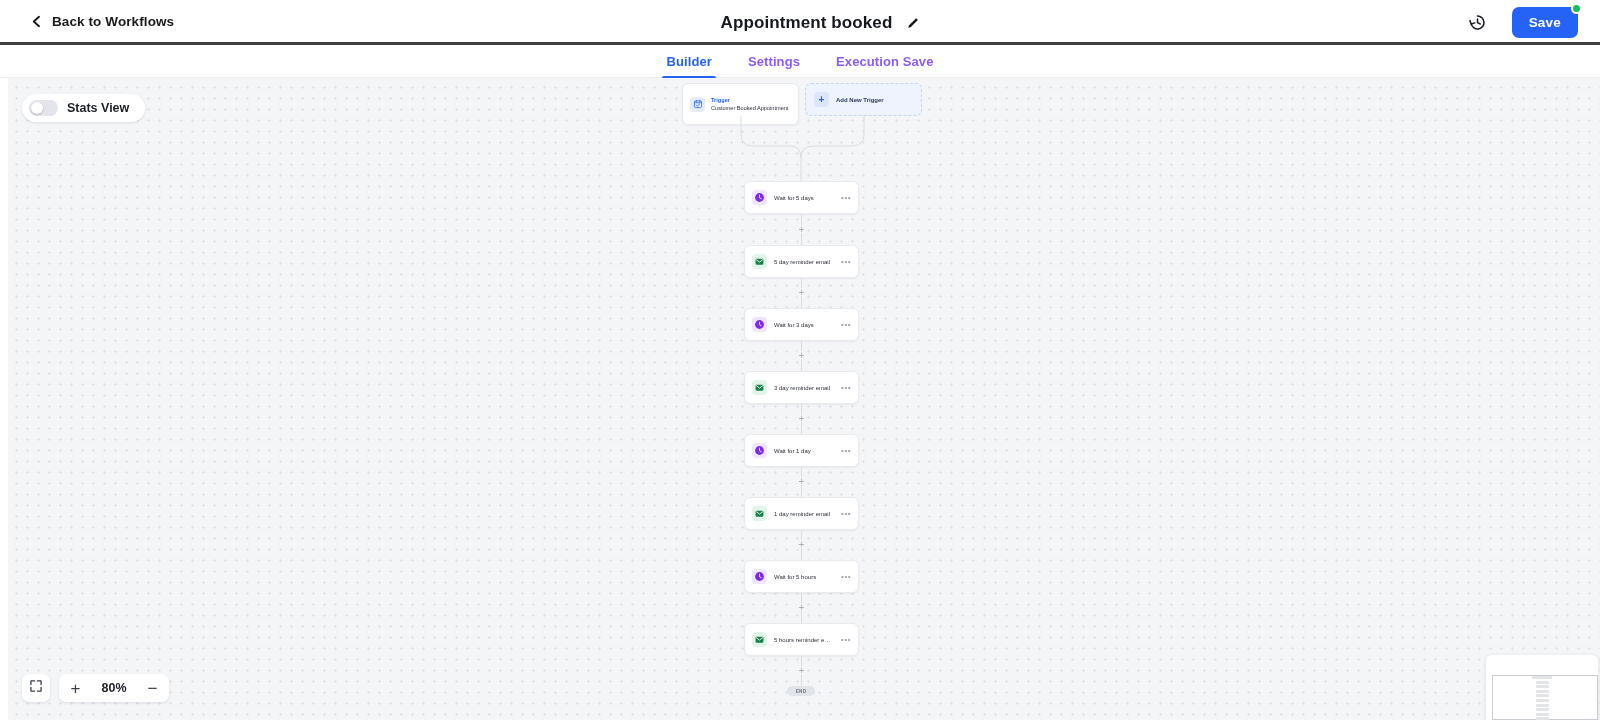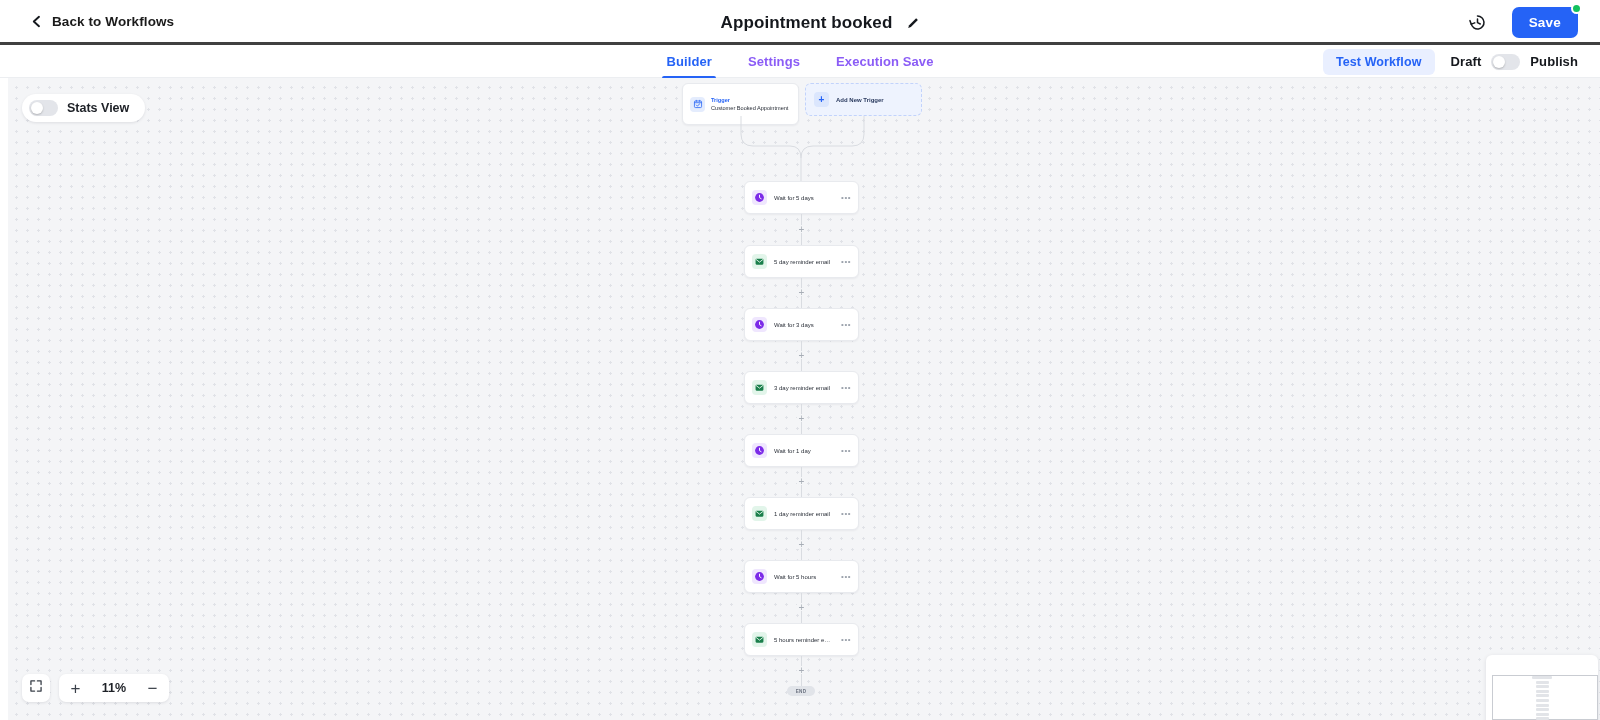--- a/index.html
+++ b/index.html
@@ -294,32 +294,20 @@
       <span>Builder</span>
     </div>
     <div class="tab">
       <span>Settings</span>
     </div>
     <div class="tab">
       <span>Execution Save</span>
     </div>
   </div>
 
-  <div class="tabbar-right">
-    <button class="test-btn">
-      <span>Test Workflow</span>
-    </button>
-    <div class="pub-group">
-      <span class="pub-label">Draft</span>
-      <div class="switch">
-        <span class="knob"></span>
-      </div>
-      <span class="pub-label">Publish</span>
-    </div>
-  </div>
 </div>
 
 <div class="canvas">
 
   <div class="stats-pill">
     <div class="switch">
       <span class="knob"></span>
     </div>
     <span class="stats-label">Stats View</span>
   </div>
@@ -475,21 +463,21 @@
       <span>
         <svg width="14" height="14" viewBox="0 0 16 16">
           <path d="M6.4 2.2 H2.2 V6.4 M9.6 2.2 H13.8 V6.4 M6.4 13.8 H2.2 V9.6 M9.6 13.8 H13.8 V9.6" fill="none" stroke="#3a4049" stroke-width="1.5" stroke-linecap="round" stroke-linejoin="round"></path>
         </svg>
       </span>
     </div>
     <div class="zoom-pill">
       <div class="zbtn">
         <span>+</span>
       </div>
-      <div class="zlevel">11%</div>
+      <div class="zlevel">80%</div>
       <div class="zbtn">
         <span>−</span>
       </div>
     </div>
   </div>
 
   <div class="minimap">
     <div class="mm-view"></div>
     <div class="mm-nodes">
       <span class="mm-bar wide"></span>

